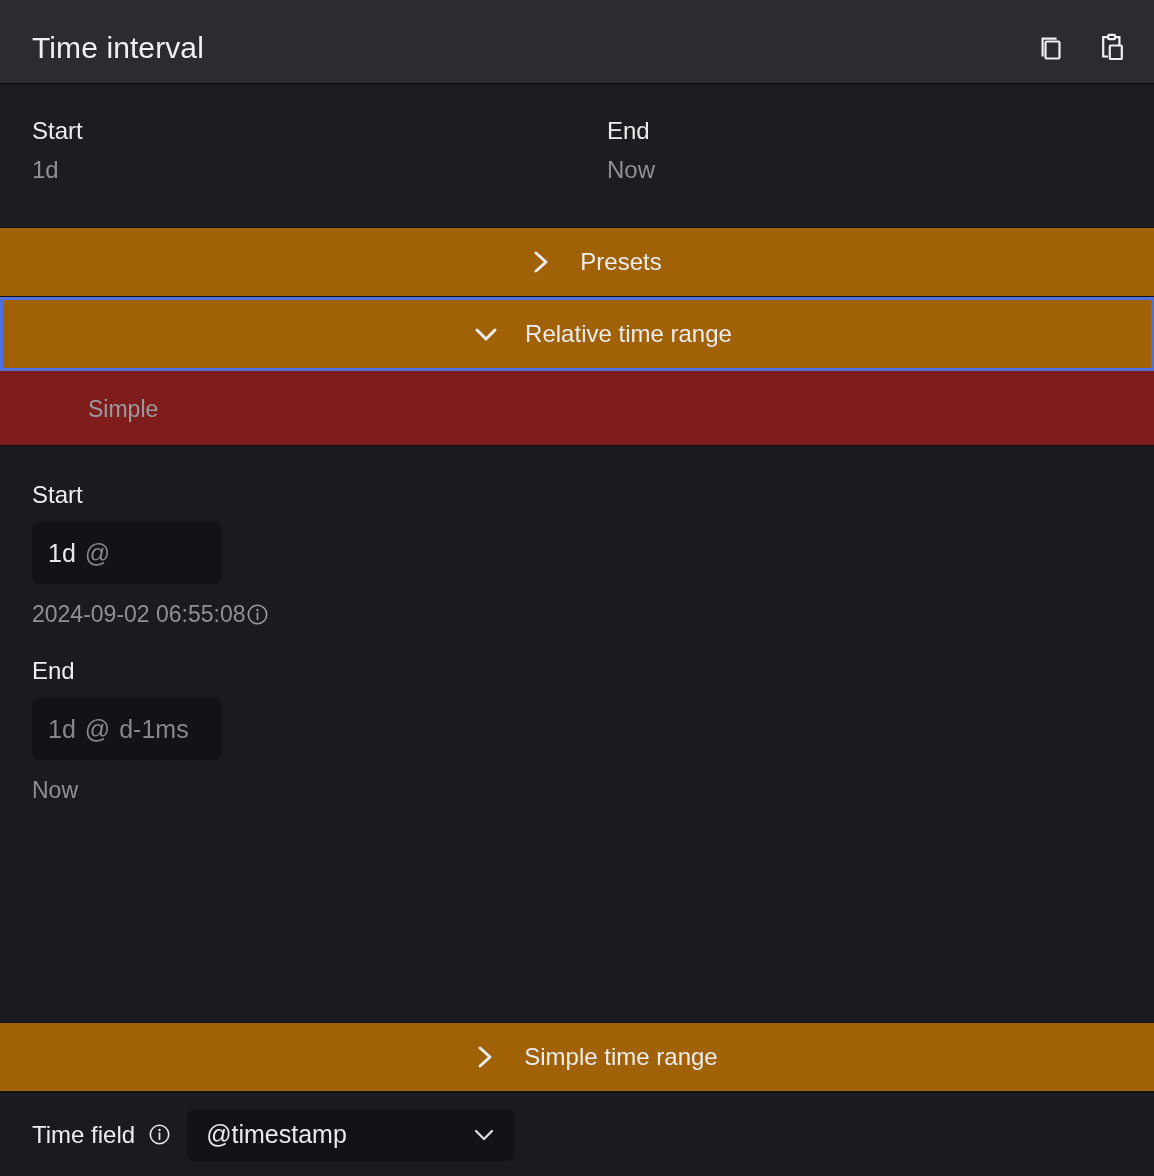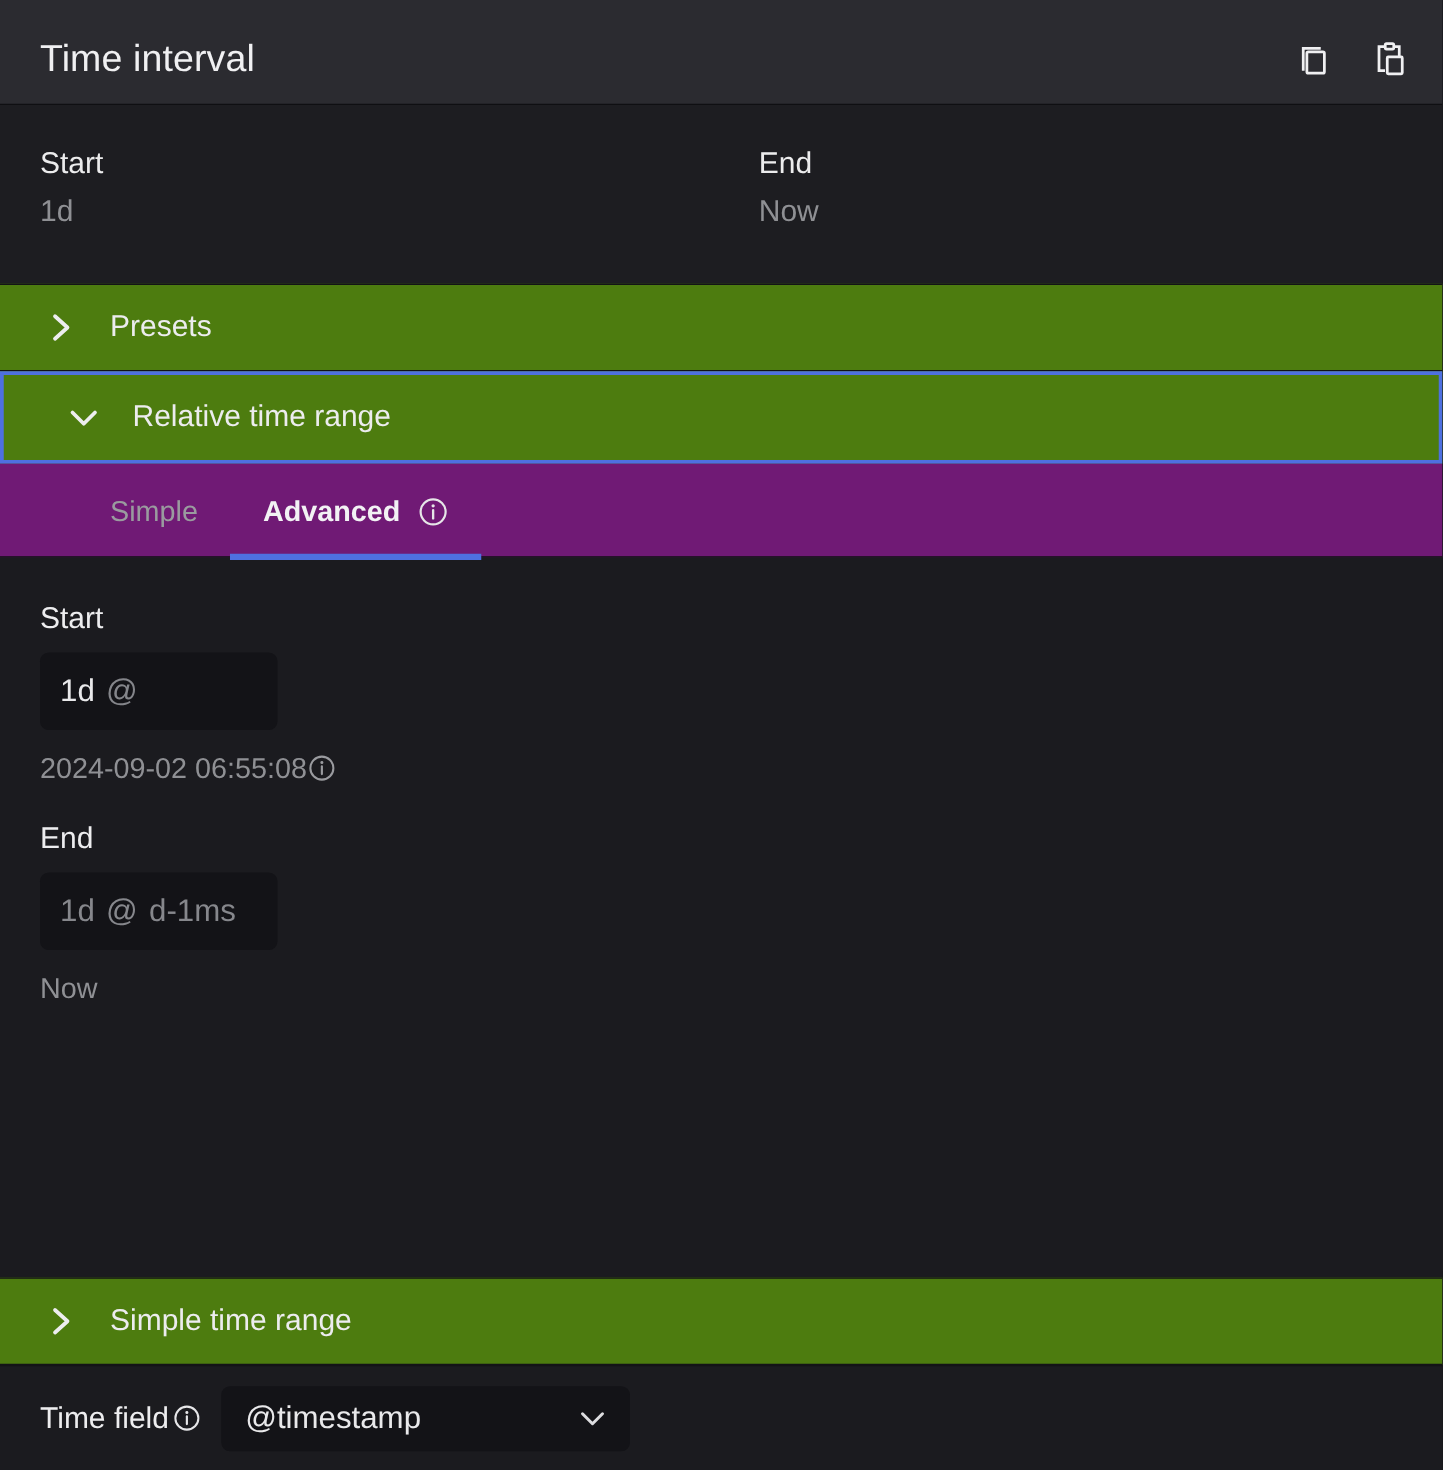--- a/index.html
+++ b/index.html
@@ -73,50 +73,51 @@
     margin-bottom: 6px;
   }
   .summary-value {
     font-size: 24px;
     color: #8f9094;
     line-height: 32px;
   }
 
   
   .section-row {
-    background: #4d7c0f;
+    background: #a16207;
     height: 70px;
     display: flex;
     align-items: center;
     padding-left: 32px;
     cursor: pointer;
     border-top: 1px solid #131316;
     border-bottom: 1px solid #131316;
     flex: 0 0 auto;
+    justify-content: center;
   }
   .section-row.focused {
     border: 3px solid #4e70e0;
     height: 74px;
     padding-left: 47px;
   }
   .section-row .chev {
     width: 34px;
     display: flex;
     align-items: center;
     justify-content: center;
     margin-right: 22px;
   }
   .section-row .section-title {
     font-size: 24px;
     color: #ececee;
   }
 
   
   .tabs {
-    background: #701a75;
+    background: #7f1d1d;
     height: 75px;
     display: flex;
     align-items: flex-end;
     padding-left: 62px;
     border-bottom: 1px solid #0f0f12;
     flex: 0 0 auto;
   }
   .tab {
     height: 72px;
     display: flex;
@@ -191,21 +192,21 @@
     align-items: center;
     padding-left: 32px;
     gap: 16px;
     border-top: 1px solid #131316;
   }
   .time-field-label {
     font-size: 24px;
     color: #ededef;
     display: flex;
     align-items: center;
-    gap: 3px;
+    gap: 13px;
   }
   .select {
     width: 327px;
     height: 52px;
     background: #131317;
     border-radius: 7px;
     display: flex;
     align-items: center;
     justify-content: space-between;
     padding: 0 18px 0 19px;
@@ -271,30 +272,20 @@
         <path d="M4 7 L13 16 L22 7" stroke="#ededef" stroke-width="3" fill="none" stroke-linecap="round" stroke-linejoin="round"></path>
       </svg>
     </span>
     <span class="section-title">Relative time range</span>
   </div>
 
   <div class="tabs">
     <div class="tab">
       <span>Simple</span>
     </div>
-    <div class="tab active">
-      <span>Advanced</span>
-      <span class="info-icon">
-        <svg width="25" height="25" viewBox="0 0 24 24" fill="none">
-          <circle cx="12" cy="12" r="9.6" stroke="#e6e6e8" stroke-width="1.7"></circle>
-          <circle cx="12" cy="7.3" r="1.25" fill="#e6e6e8"></circle>
-          <path d="M12 10.6 V17" stroke="#e6e6e8" stroke-width="1.8" stroke-linecap="round"></path>
-        </svg>
-      </span>
-    </div>
   </div>
 
   <div class="body">
     <div class="field-label">Start</div>
     <div class="text-input">
       <span class="typed">1d</span>
       <span class="ghost">@</span>
     </div>
     <div class="helper">
       <span>2024-09-02 06:55:08</span>

